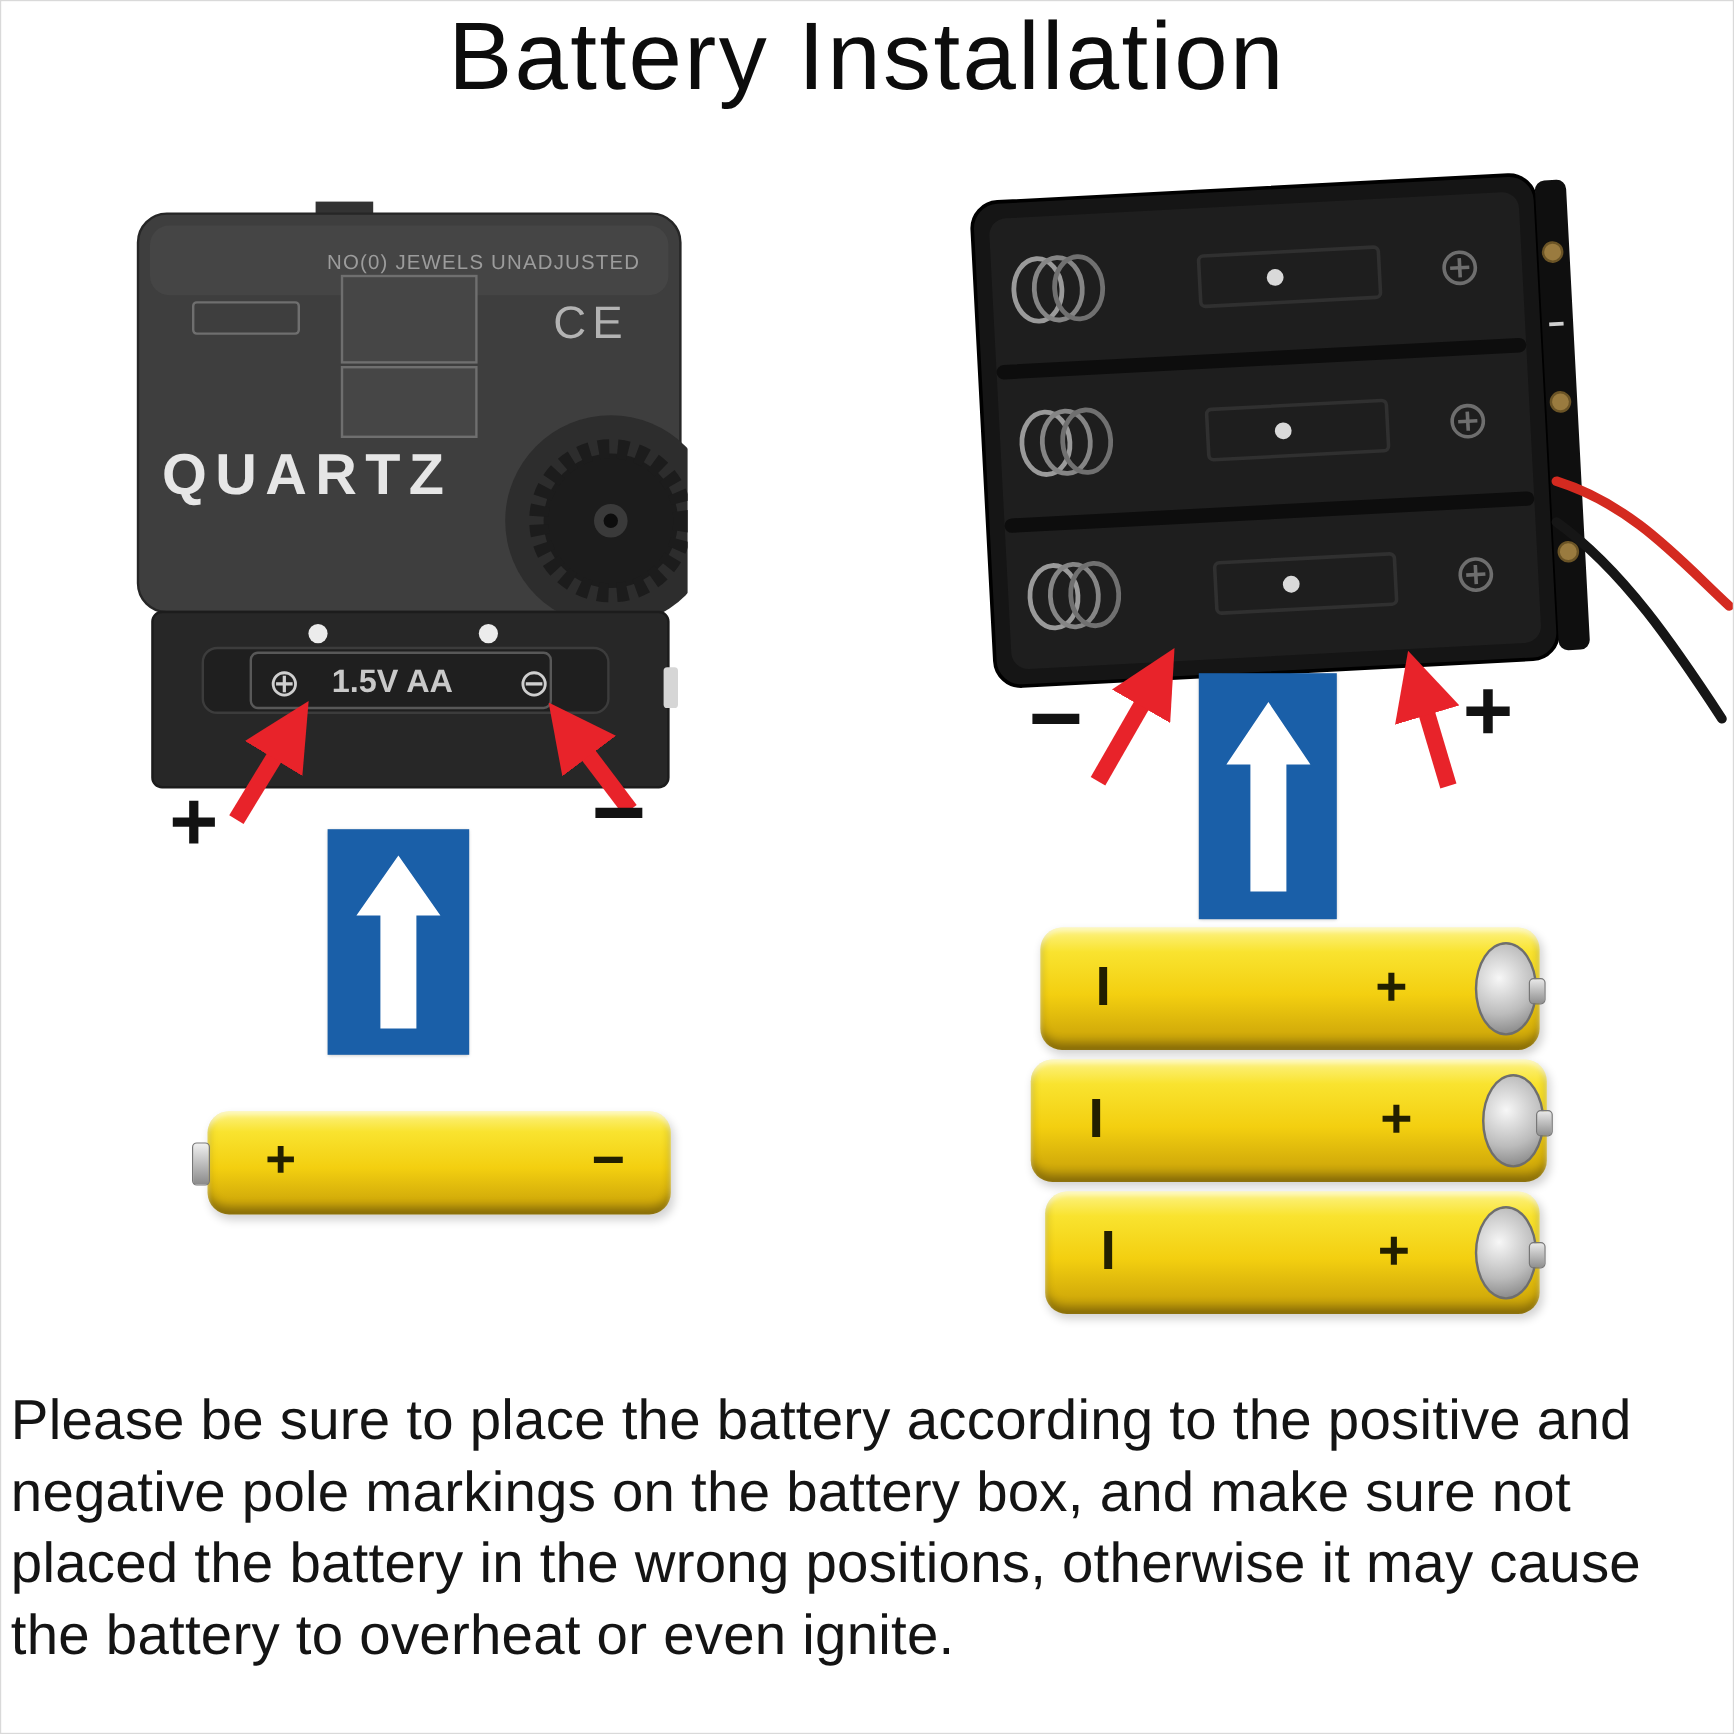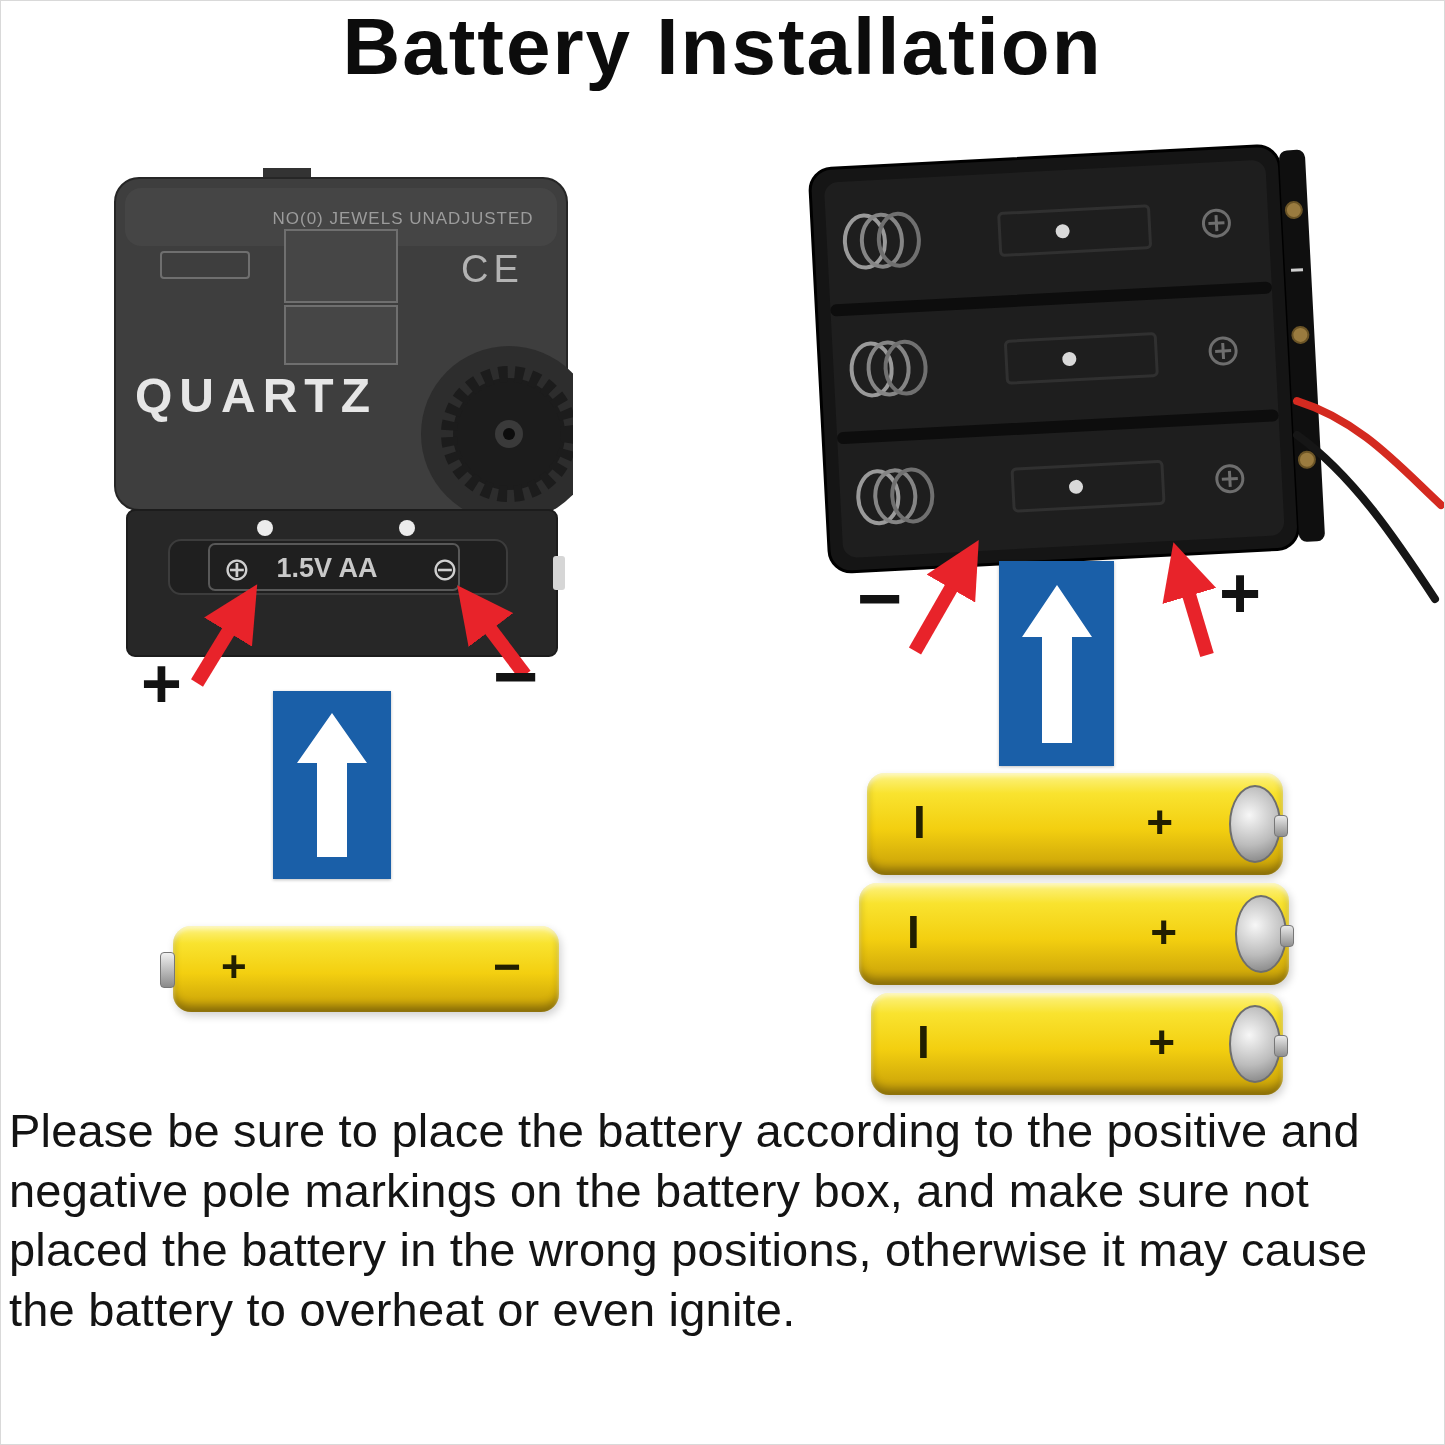--- a/index.html
+++ b/index.html
@@ -5,21 +5,21 @@
   * { margin:0; padding:0; box-sizing:border-box; }
   html,body { background:#ffffff; }
   body { font-family:"Liberation Sans", sans-serif; }
   .canvas {
     position:relative; width:1445px; height:1445px;
     background:#ffffff; border:1px solid #d9d9d9; overflow:hidden;
   }
   .abs { position:absolute; }
   .title {
     top:0px; left:0; width:100%; text-align:center;
-    font-size:80px; font-weight:bold; color:#0c0c0c; letter-spacing:2px;
+    font-size:80px; font-weight:normal; color:#0c0c0c; letter-spacing:2px;
   }
   .polarity {
     font-weight:bold; color:#121212; line-height:1;
   }
   .blue-box {
     background:#1a5fa8; display:flex; align-items:center; justify-content:center;
     box-shadow:0 1px 3px rgba(0,0,0,.25);
   }
   .battery-h {
     position:absolute;
@@ -196,15 +196,15 @@
     <div class="cap-right"></div>
     <span class="bat-mark" style="left:48px; font-size:46px;">I</span>
     <span class="bat-mark" style="right:112px; font-size:46px;">+</span>
   </div>
   <div class="battery-h" style="left:870px; top:992px; width:412px; height:102px;">
     <div class="cap-right"></div>
     <span class="bat-mark" style="left:46px; font-size:46px;">I</span>
     <span class="bat-mark" style="right:108px; font-size:46px;">+</span>
   </div>
 
-  <div class="abs para" style="left:8px; top:1100px; width:1432px;">Please be sure to place the battery according to the positive and negative pole markings on the battery box, and make sure  not placed the battery in the wrong positions, otherwise it may cause the battery to overheat or even ignite.</div>
+  <div class="abs para" style="left:8px; top:1152px; width:1432px;">Please be sure to place the battery according to the positive and negative pole markings on the battery box, and make sure  not placed the battery in the wrong positions, otherwise it may cause the battery to overheat or even ignite.</div>
 
 </div>
 
 </body></html>

